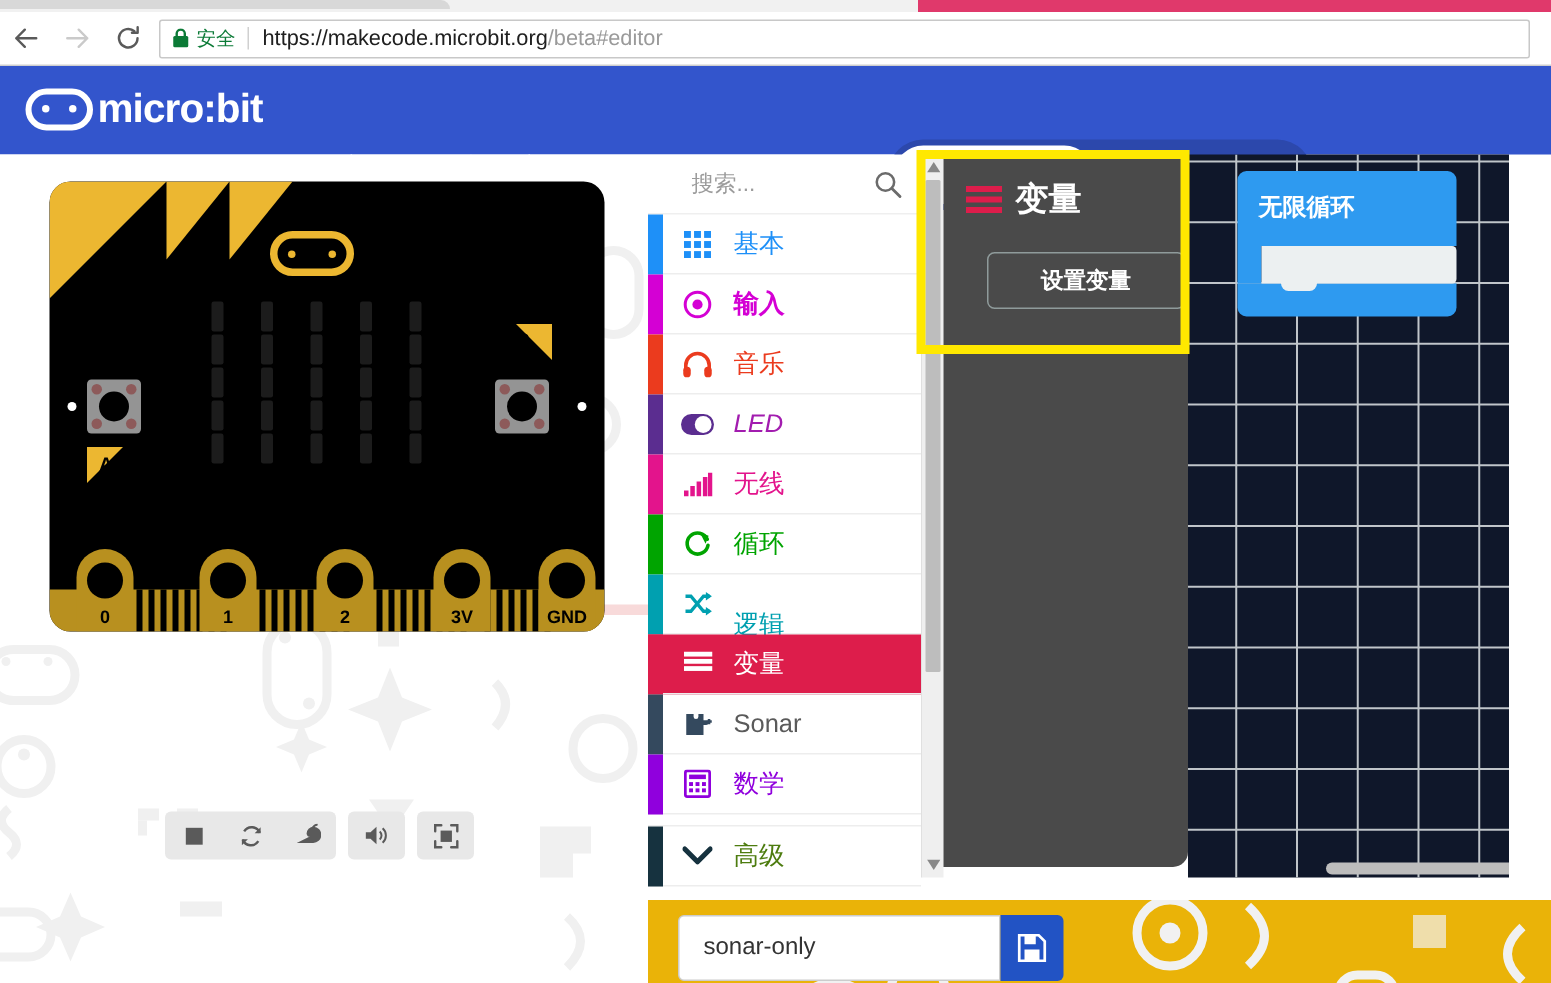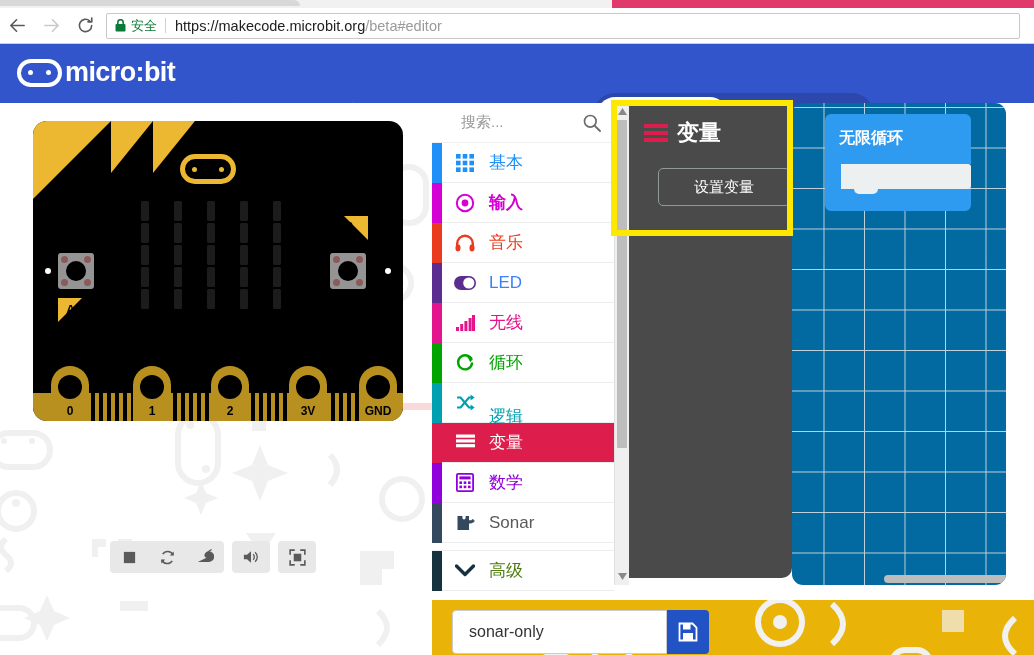--- a/index.html
+++ b/index.html
@@ -256,26 +256,26 @@
   .flyout-title-text {
     color: #fff; font-size: 22px; font-weight: bold;
   }
   .hamburger { display: flex; flex-direction: column; gap: 3px; }
   .hamburger i { display: block; width: 24px; height: 4px; background: #dd1d4b; }
   .make-var-btn {
     position: absolute; left: 29px; top: 65px; width: 132px; height: 38px;
     border: 1.5px solid #8f9b9b; border-radius: 5px; display: flex;
     align-items: center; justify-content: center;
   }
-  .make-var-label { color: #fff; font-size: 15px; font-weight: normal; }
+  .make-var-label { color: #fff; font-size: 15px; font-weight: bold; }
 
   
   .canvas {
     position: absolute; left: 792px; top: 103px; width: 214px; height: 482px;
-    background: #0369a1; overflow: hidden; border-radius: 11px;
+    background: #0f172a; overflow: hidden;
   }
   .canvas-grid {
     position: absolute; inset: 0;
     background-image:
       linear-gradient(to right, #dfe4e6 1px, transparent 1px),
       linear-gradient(to bottom, #dfe4e6 1px, transparent 1px);
     background-size: 40.5px 40.5px; background-position: -9px 4px;
     opacity: 0.85;
   }
   .forever-block {
@@ -665,21 +665,21 @@
   </div>
 
   <div class="cat-row">
     <span class="cat-stripe" style="background:#5b2d90;"></span>
     <span class="cat-icon">
       <svg width="22" height="14" viewBox="0 0 22 14">
           <rect x="0" y="0" width="22" height="14" rx="7" fill="#5b2d90"></rect>
           <circle cx="14.8" cy="7" r="5.6" fill="#fff"></circle>
         </svg>
     </span>
-    <span class="cat-label" style="color:#3b82f6;">LED</span>
+    <span class="cat-label" style="color:#a21caf;font-style:italic;">LED</span>
   </div>
 
   <div class="cat-row">
     <span class="cat-stripe" style="background:#e3148c;"></span>
     <span class="cat-icon">
       <svg width="19" height="16" viewBox="0 0 19 16">
           <g fill="#e3148c">
             <rect x="0" y="12" width="3" height="4"></rect>
             <rect x="4.2" y="9" width="3" height="7"></rect>
             <rect x="8.4" y="6" width="3" height="10"></rect>
@@ -722,50 +722,50 @@
     <span class="cat-icon">
       <svg width="19" height="17" viewBox="0 0 19 17">
           <g fill="#fff">
             <rect x="0" y="0.5" width="19" height="3.2"></rect>
             <rect x="0" y="5.3" width="19" height="3.2"></rect>
             <rect x="0" y="10.1" width="19" height="3.2"></rect>
           </g>
         </svg>
     </span>
     <span class="cat-label">变量</span>
+  </div>
+
+  <div class="cat-row">
+    <span class="cat-stripe" style="background:#34495e;"></span>
+    <span class="cat-icon">
+      <svg width="19" height="18" viewBox="0 0 19 18">
+          <path d="M1.5 2 H6.4 V3.8 a1.6 1.6 0 1 0 3.2 0 V2 H13 V6.2 h1.7 a1.6 1.6 0 1 1 0 3.2 H13 V16 H1.5 Z" fill="#34495e"></path>
+          <path d="M15 7 h3.5 M16.7 5.3 v3.5" stroke="#34495e" stroke-width="1.7"></path>
+        </svg>
+    </span>
+    <span class="cat-label" style="color:#5a5a5a;">Sonar</span>
   </div>
 
   <div class="cat-row">
     <span class="cat-stripe" style="background:#9000dd;"></span>
     <span class="cat-icon">
       <svg width="18" height="19" viewBox="0 0 18 19">
           <rect x="0.9" y="0.9" width="16.2" height="17.2" rx="1.2" fill="none" stroke="#9000dd" stroke-width="1.8"></rect>
           <g fill="#9000dd">
             <rect x="3.4" y="3.4" width="11.2" height="3"></rect>
             <rect x="3.4" y="8.4" width="2.6" height="2.6"></rect>
             <rect x="7.7" y="8.4" width="2.6" height="2.6"></rect>
             <rect x="12" y="8.4" width="2.6" height="2.6"></rect>
             <rect x="3.4" y="12.6" width="2.6" height="2.6"></rect>
             <rect x="7.7" y="12.6" width="2.6" height="2.6"></rect>
             <rect x="12" y="12.6" width="2.6" height="2.6"></rect>
           </g>
         </svg>
     </span>
     <span class="cat-label" style="color:#9000dd;">数学</span>
-  </div>
-
-  <div class="cat-row">
-    <span class="cat-stripe" style="background:#34495e;"></span>
-    <span class="cat-icon">
-      <svg width="19" height="18" viewBox="0 0 19 18">
-          <path d="M1.5 2 H6.4 V3.8 a1.6 1.6 0 1 0 3.2 0 V2 H13 V6.2 h1.7 a1.6 1.6 0 1 1 0 3.2 H13 V16 H1.5 Z" fill="#34495e"></path>
-          <path d="M15 7 h3.5 M16.7 5.3 v3.5" stroke="#34495e" stroke-width="1.7"></path>
-        </svg>
-    </span>
-    <span class="cat-label" style="color:#5a5a5a;">Sonar</span>
   </div>
 
   <div class="tb-sep"></div>
 
   <div class="cat-row">
     <span class="cat-stripe" style="background:#16323f;"></span>
     <span class="cat-icon">
       <svg width="20" height="13" viewBox="0 0 20 13">
           <path d="M1.5 2 L10 10.5 L18.5 2" fill="none" stroke="#16323f" stroke-width="3.4" stroke-linecap="round" stroke-linejoin="round"></path>
         </svg>

